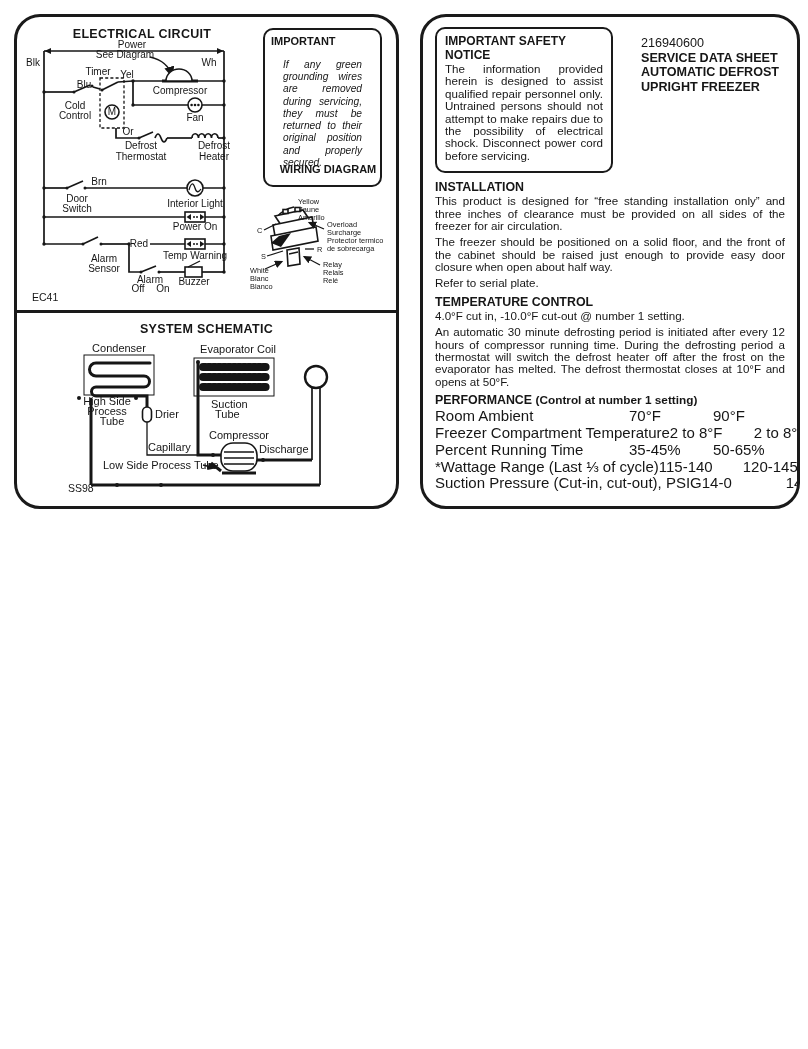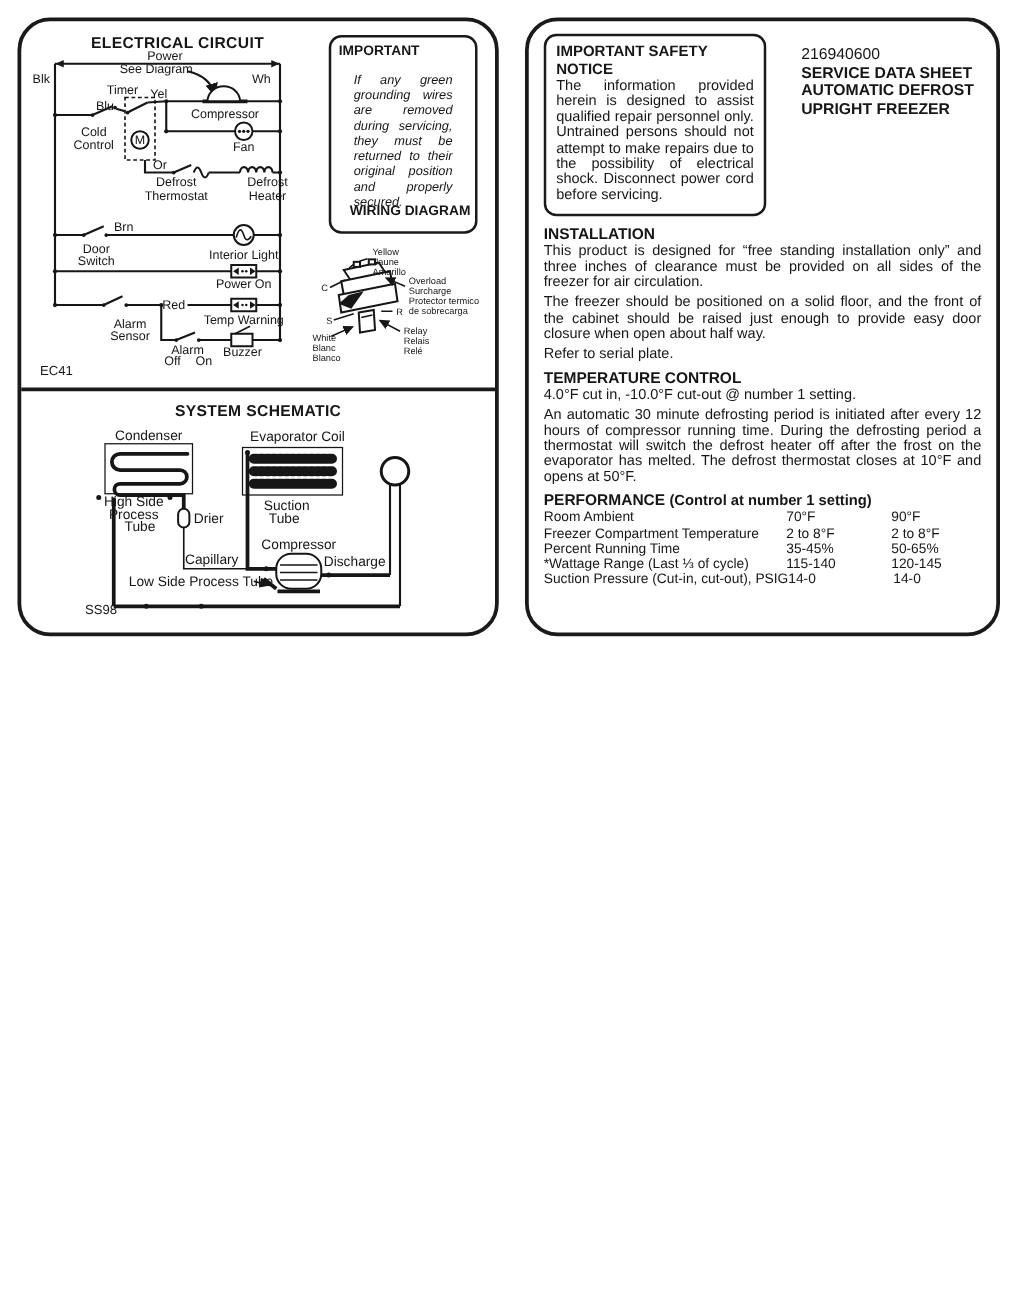--- a/index.html
+++ b/index.html
@@ -33,21 +33,21 @@
   .safety-box{width:178px;border:2px solid #1a1a1a;border-radius:10px;padding:5px 8px;box-sizing:border-box;flex:none;}
   .safety-box h4{margin:0 0 1px;font-size:12px;}
   .safety-box p{margin:0;font-size:11.4px;line-height:1.12;text-align:justify;}
   .rp-header{margin-left:28px;padding-top:9px;font-size:12.6px;line-height:1.16;}
   .rp-header .part{font-weight:normal;}
   .rp-header .hline{font-weight:bold;}
   .rp h3{margin:5px 0 1px;font-size:12.4px;}
   .rp p{margin:0 0 4px;font-size:11.6px;line-height:1.07;text-align:justify;}
   .rp .plain{text-align:left;}
   .perf-head .note{font-weight:bold;font-size:11.8px;}
-  .perf-row{display:grid;grid-template-columns:1fr 84px 72px;font-size:11px;line-height:1.12;}
+  .perf-row{display:grid;grid-template-columns:1fr 84px 72px;font-size:15px;line-height:1.12;}
   .perf-row .lbl{white-space:nowrap;}
   .perf-row .val{}
 </style>
 </head>
 <body>
 
 <div class="page">
 
   <div class="panel panel-left">
 

